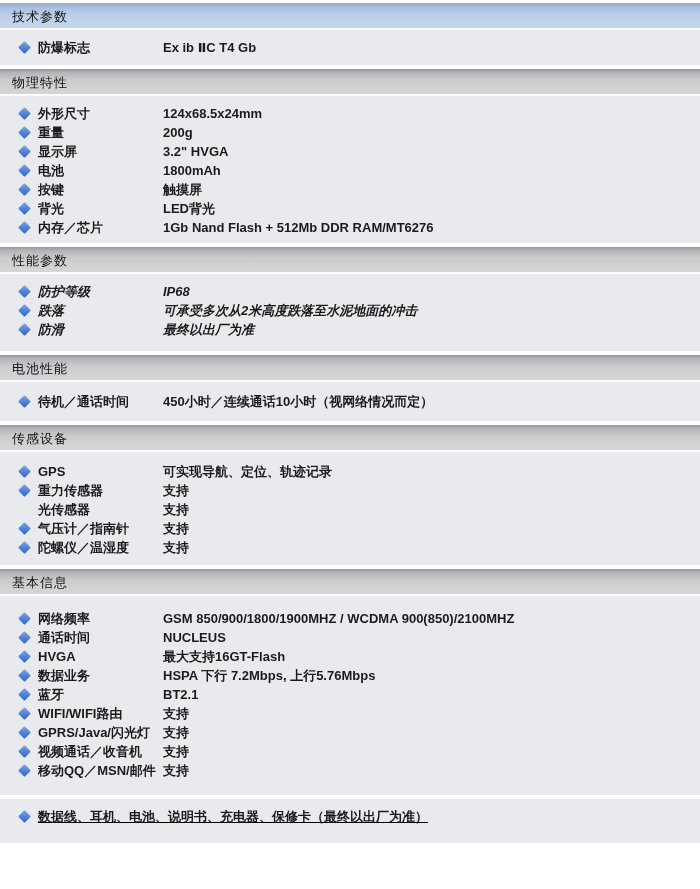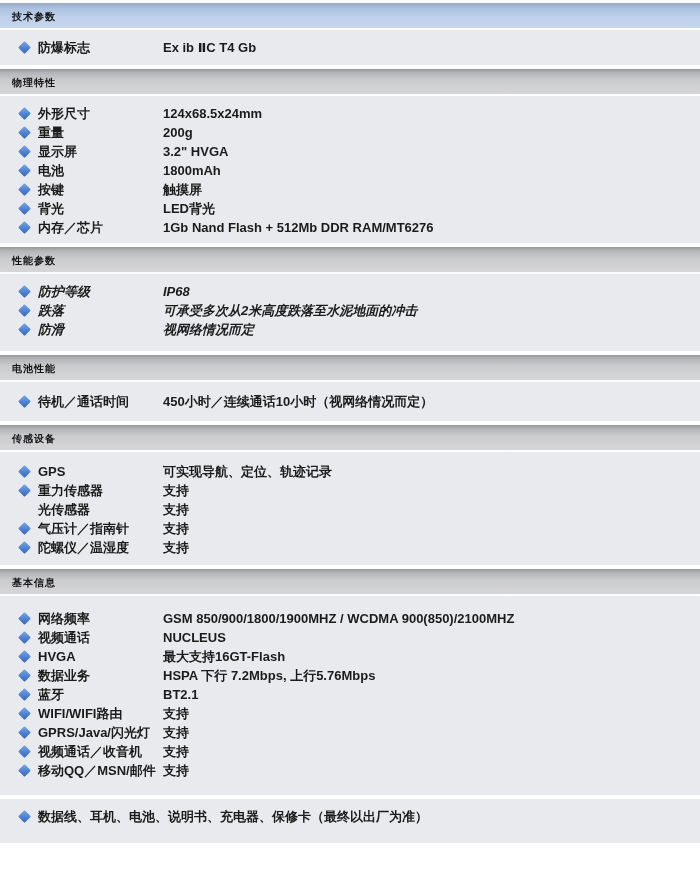--- a/index.html
+++ b/index.html
@@ -25,37 +25,37 @@
     align-items: center;
     padding-left: 12px;
   }
   .section-header.gray {
     background: linear-gradient(to bottom, #96979b 0%, #b4b5b8 15%, #cbccce 45%, #d6d6d8 100%);
   }
   .section-header.blue {
     background: linear-gradient(to bottom, #97abc9 0%, #adc2e0 22%, #bed0ea 55%, #c5d5ee 100%);
   }
   .section-header .header-title {
-    font-size: 10px;
-    font-weight: bold;
+    font-size: 13px;
+    font-weight: normal;
     color: #141414;
     letter-spacing: 1px;
     padding-top: 2px;
   }
   .section-body {
     background: #e9eaed;
     margin-bottom: 4px;
   }
   .section:nth-of-type(1) .section-body { padding: 8px 0 8px; }
   .section:nth-of-type(2) .section-body { padding: 8px 0 6px; }
   .section:nth-of-type(3) .section-body { padding: 8px 0 12px; font-style: italic; }
   .section:nth-of-type(4) .section-body { padding: 10px 0 10px; }
   .section:nth-of-type(5) .section-body { padding: 10px 0 8px; }
   .section:nth-of-type(6) .section-body { padding: 13px 0 15px; }
-  .section:nth-of-type(7) .section-body { padding: 8px 0 17px; margin-bottom: 0; }
+  .section:nth-of-type(7) .section-body { padding: 8px 0 17px; margin-bottom: 0; text-decoration: underline; }
   .spec-row {
     height: 19px;
     display: flex;
     align-items: center;
     justify-content: center;
   }
   .bullet-box {
     width: 38px;
     box-sizing: border-box;
     padding-left: 20px;
@@ -193,21 +193,21 @@
     </span>
     <span class="spec-label">跌落</span>
     <span class="spec-value">可承受多次从2米高度跌落至水泥地面的冲击</span>
   </div>
 
   <div class="spec-row">
     <span class="bullet-box">
       <span class="diamond"></span>
     </span>
     <span class="spec-label">防滑</span>
-    <span class="spec-value">视网络情况而定</span>
+    <span class="spec-value">最终以出厂为准</span>
   </div>
 </div>
   </div>
 
   <div class="section">
     <div class="section-header gray">
       <span class="header-title">电池性能</span>
     </div>
     <div class="section-body">
   <div class="spec-row">
@@ -277,21 +277,21 @@
       <span class="diamond"></span>
     </span>
     <span class="spec-label">网络频率</span>
     <span class="spec-value">GSM 850/900/1800/1900MHZ / WCDMA 900(850)/2100MHZ</span>
   </div>
 
   <div class="spec-row">
     <span class="bullet-box">
       <span class="diamond"></span>
     </span>
-    <span class="spec-label">视频通话</span>
+    <span class="spec-label">通话时间</span>
     <span class="spec-value">NUCLEUS</span>
   </div>
 
   <div class="spec-row">
     <span class="bullet-box">
       <span class="diamond"></span>
     </span>
     <span class="spec-label">HVGA</span>
     <span class="spec-value">最大支持16GT-Flash</span>
   </div>

